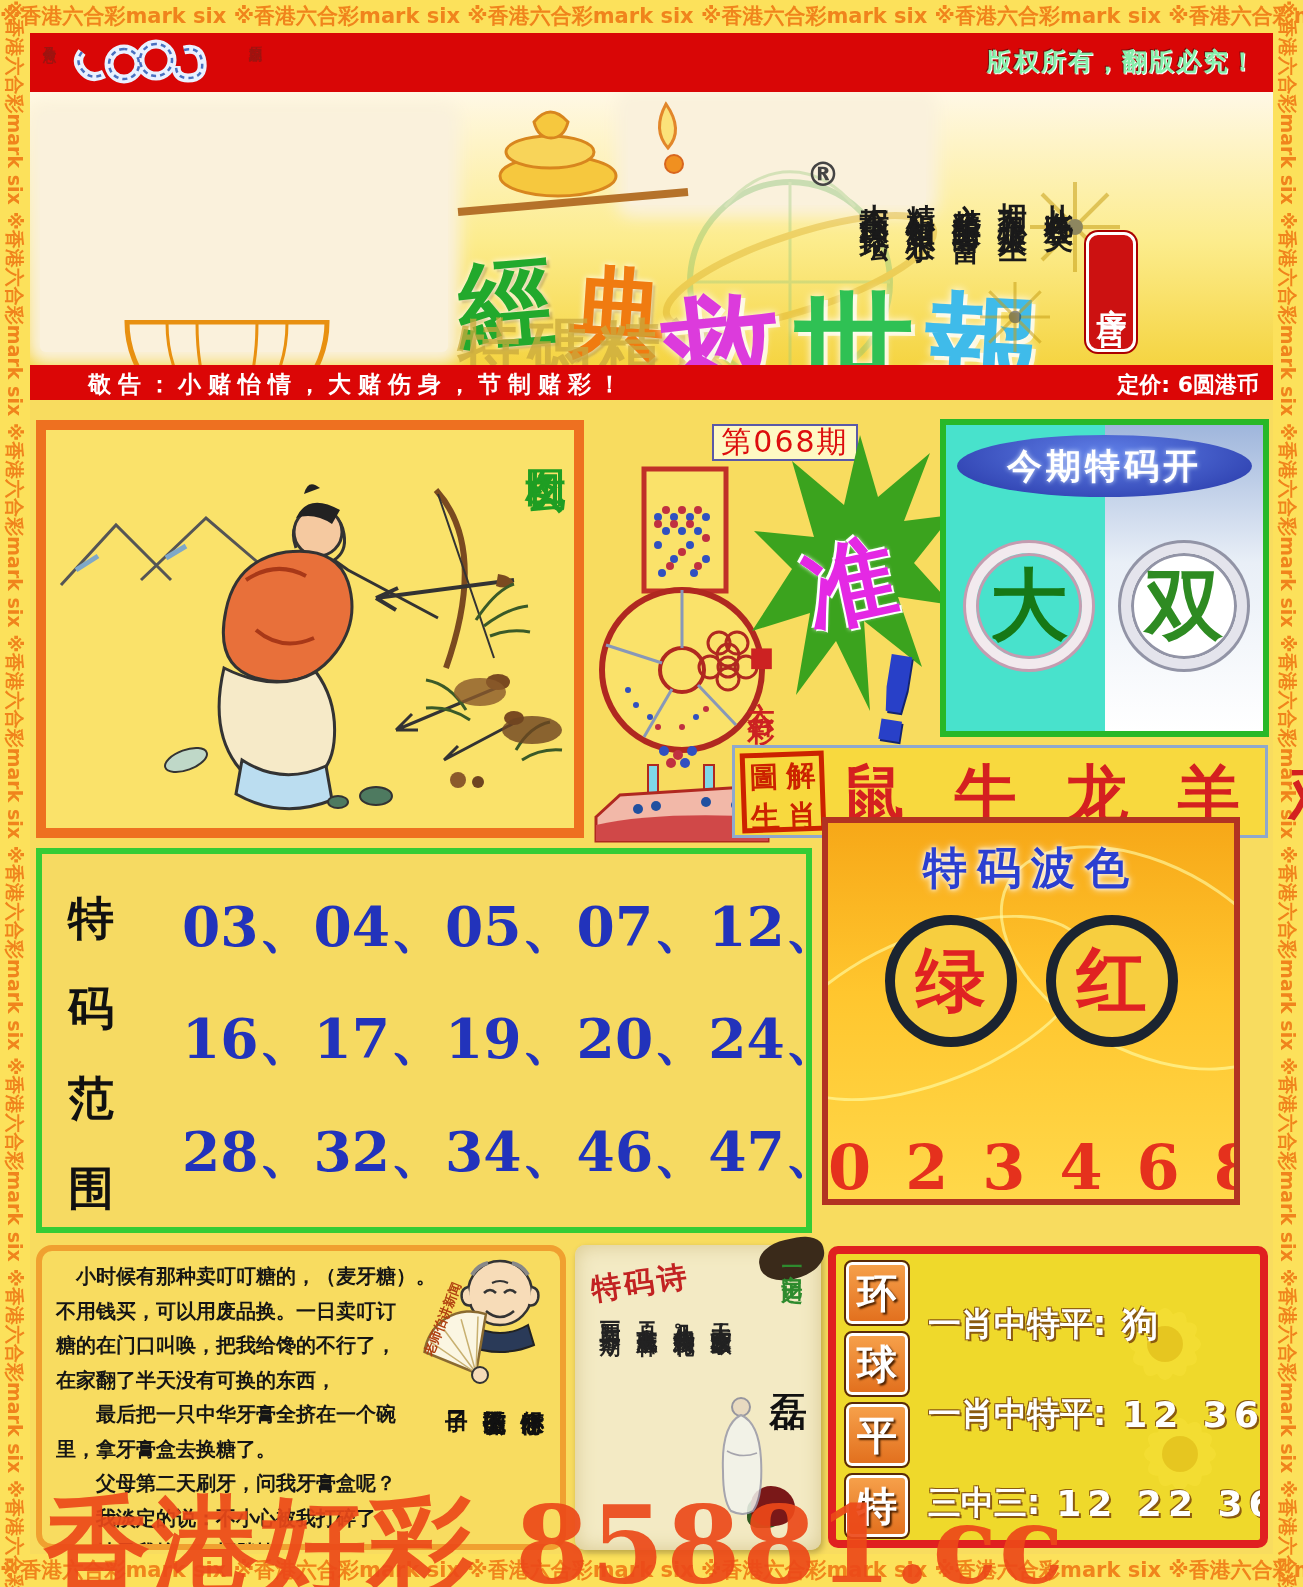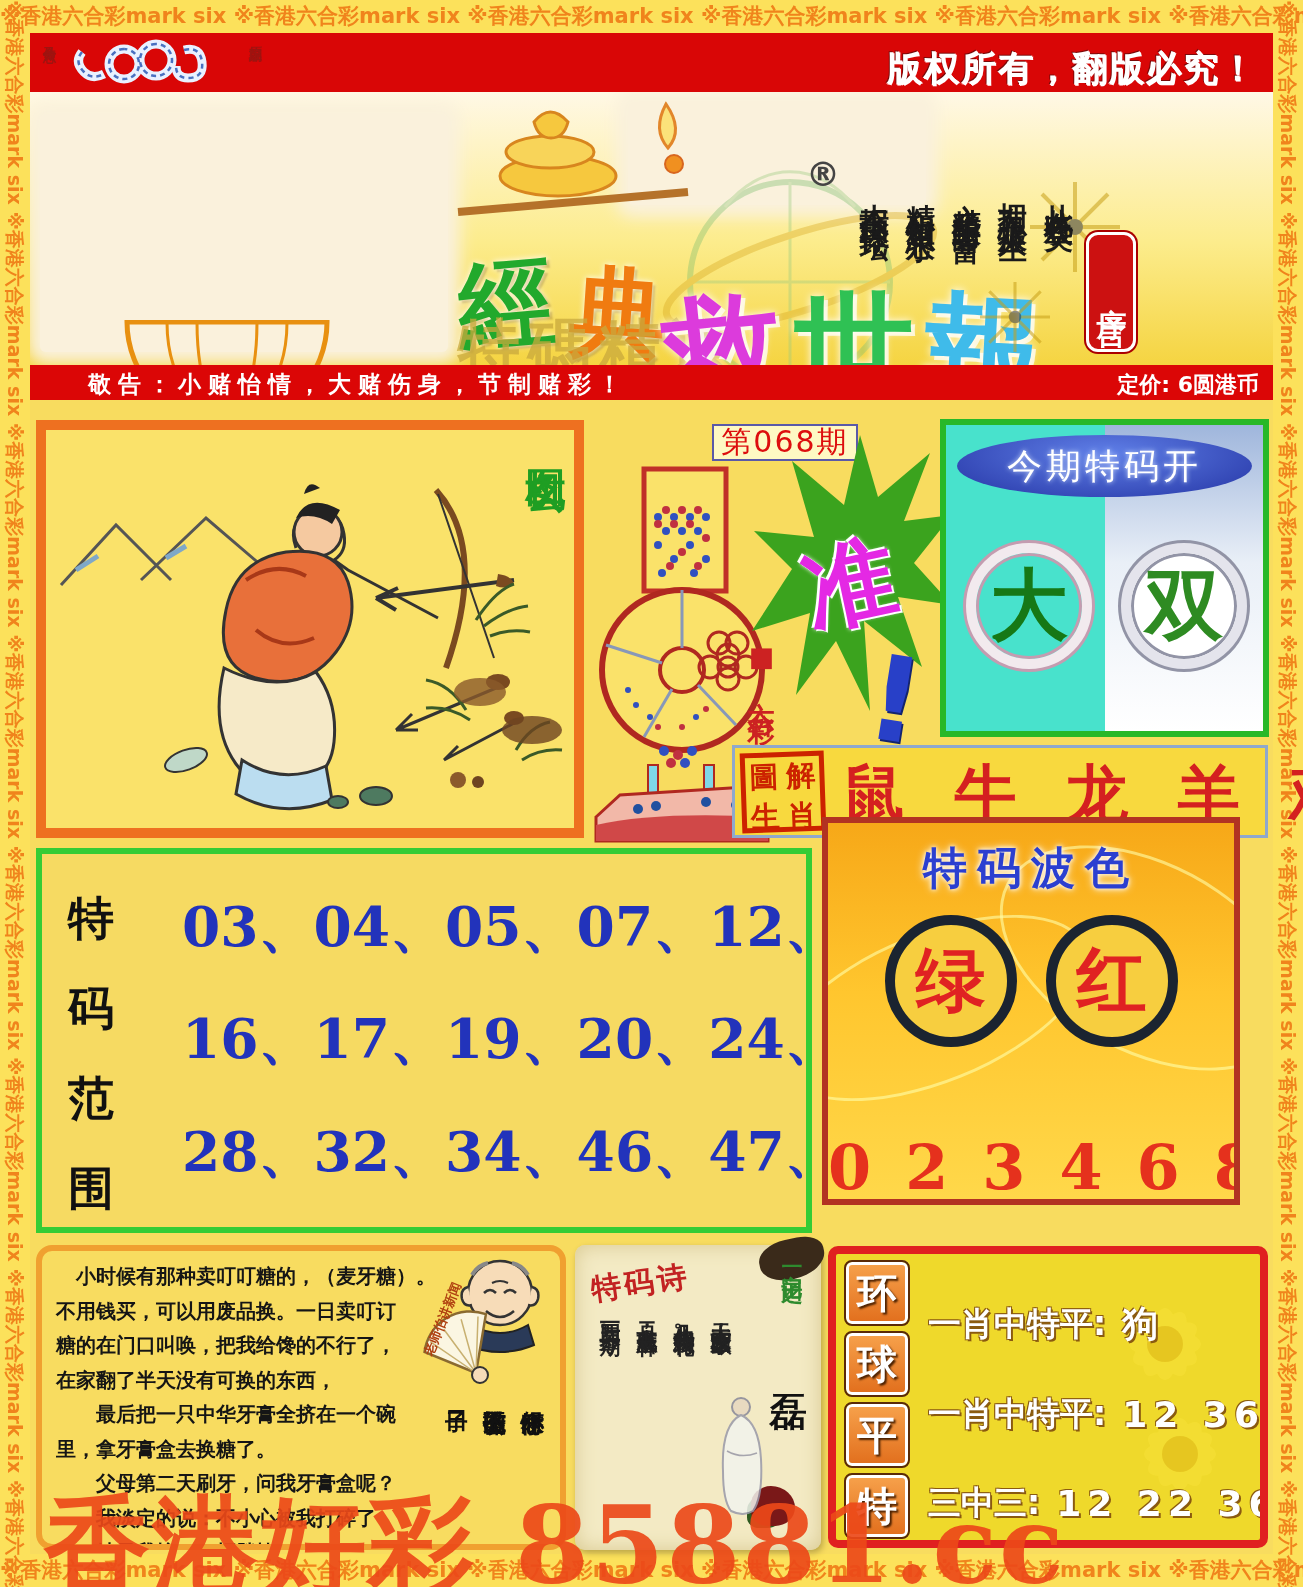--- a/index.html
+++ b/index.html
@@ -16,21 +16,21 @@
   .b-right{left:1273px;}
   
   .inner{position:absolute;left:30px;top:33px;width:1243px;height:1521px;background:#F8DC5F;}
   
   .masthead{position:absolute;left:0;top:0;width:100%;height:59px;background:#D90606;}
   .mh-vert{position:absolute;top:3px;height:54px;writing-mode:vertical-rl;text-orientation:upright;
         font-size:13px;line-height:14px;font-weight:bold;color:#9E1410;letter-spacing:1px;}
   .mh-v1{left:12px;}
   .mh-v2{left:218px;}
   .logo{position:absolute;left:42px;top:5px;}
-  .mh-copy{position:absolute;right:16px;top:12px;font-size:35px;font-weight:bold;color:#ffffff;
+  .mh-copy{position:absolute;right:16px;top:12px;font-size:25px;font-weight:bold;color:#86efac;
         text-shadow:1px 1px 0 #fff,-1px -1px 0 #7a0a0a;letter-spacing:2px;}
   
   .header{position:absolute;left:0;top:59px;width:100%;height:273px;overflow:hidden;
         background:linear-gradient(180deg,#FFF8E6 0%,#FCEC8C 55%,#F5D441 100%);}
   .censor{position:absolute;background:#FAF1DC;box-shadow:0 0 16px 12px #FAF1DC;border-radius:6px;}
   .censor1{left:10px;top:22px;width:408px;height:238px;}
   .censor2{left:598px;top:10px;width:298px;height:103px;}
   .jd{position:absolute;font-weight:900;font-size:96px;text-shadow:0 0 6px #fff,3px 3px 2px rgba(120,80,0,.35);}
   .jing{left:428px;top:148px;color:#22A92C;transform:rotate(-5deg);}
   .dian{left:540px;top:158px;color:#F07B10;transform:rotate(4deg);}
@@ -71,21 +71,21 @@
         font-size:27px;font-weight:900;color:#CC2222;line-height:34px;letter-spacing:8px;}
   .exclaim{position:absolute;left:838px;top:598px;font-size:118px;font-weight:900;color:#2840C8;
         transform:rotate(9deg);text-shadow:2px 2px 0 #14246e;}
   
   .special{position:absolute;left:910px;top:386px;width:329px;height:318px;border:6px solid #28B828;background:#fff;}
   .sp-left{position:absolute;left:0;top:0;width:50%;height:100%;background:#48E2CC;}
   .sp-right{position:absolute;right:0;top:0;width:50%;height:100%;
         background:linear-gradient(180deg,#9FB6DC 0%,#E9EFF7 45%,#fff 100%);}
   .sp-title{position:absolute;left:11px;top:10px;width:295px;height:62px;border-radius:50%;
         background:radial-gradient(ellipse at 50% 30%,#6080E8,#2535A5);color:#fff;font-size:35px;
-        font-weight:400;display:flex;align-items:center;justify-content:center;letter-spacing:4px;
+        font-weight:700;display:flex;align-items:center;justify-content:center;letter-spacing:4px;
         text-shadow:0 0 5px #cfe0ff;}
   .ring{position:absolute;width:126px;height:126px;border-radius:50%;display:flex;align-items:center;
         justify-content:center;font-size:78px;font-weight:900;}
   .ring-da{left:20px;top:118px;background:#48E2CC;border:10px solid #F2EAEE;
         box-shadow:0 0 0 3px #C49CB0,inset 0 0 0 3px #C49CB0;color:#167816;}
   .ring-shuang{right:16px;top:118px;background:#fff;border:10px solid #E4E4EC;
         box-shadow:0 0 0 3px #9294A6,inset 0 0 0 3px #9294A6;color:#2E8B22;}
   
   .zrow{position:absolute;left:702px;top:712px;width:536px;height:93px;background:#F8D93E;
         border:3px solid #8FA8CC;}

